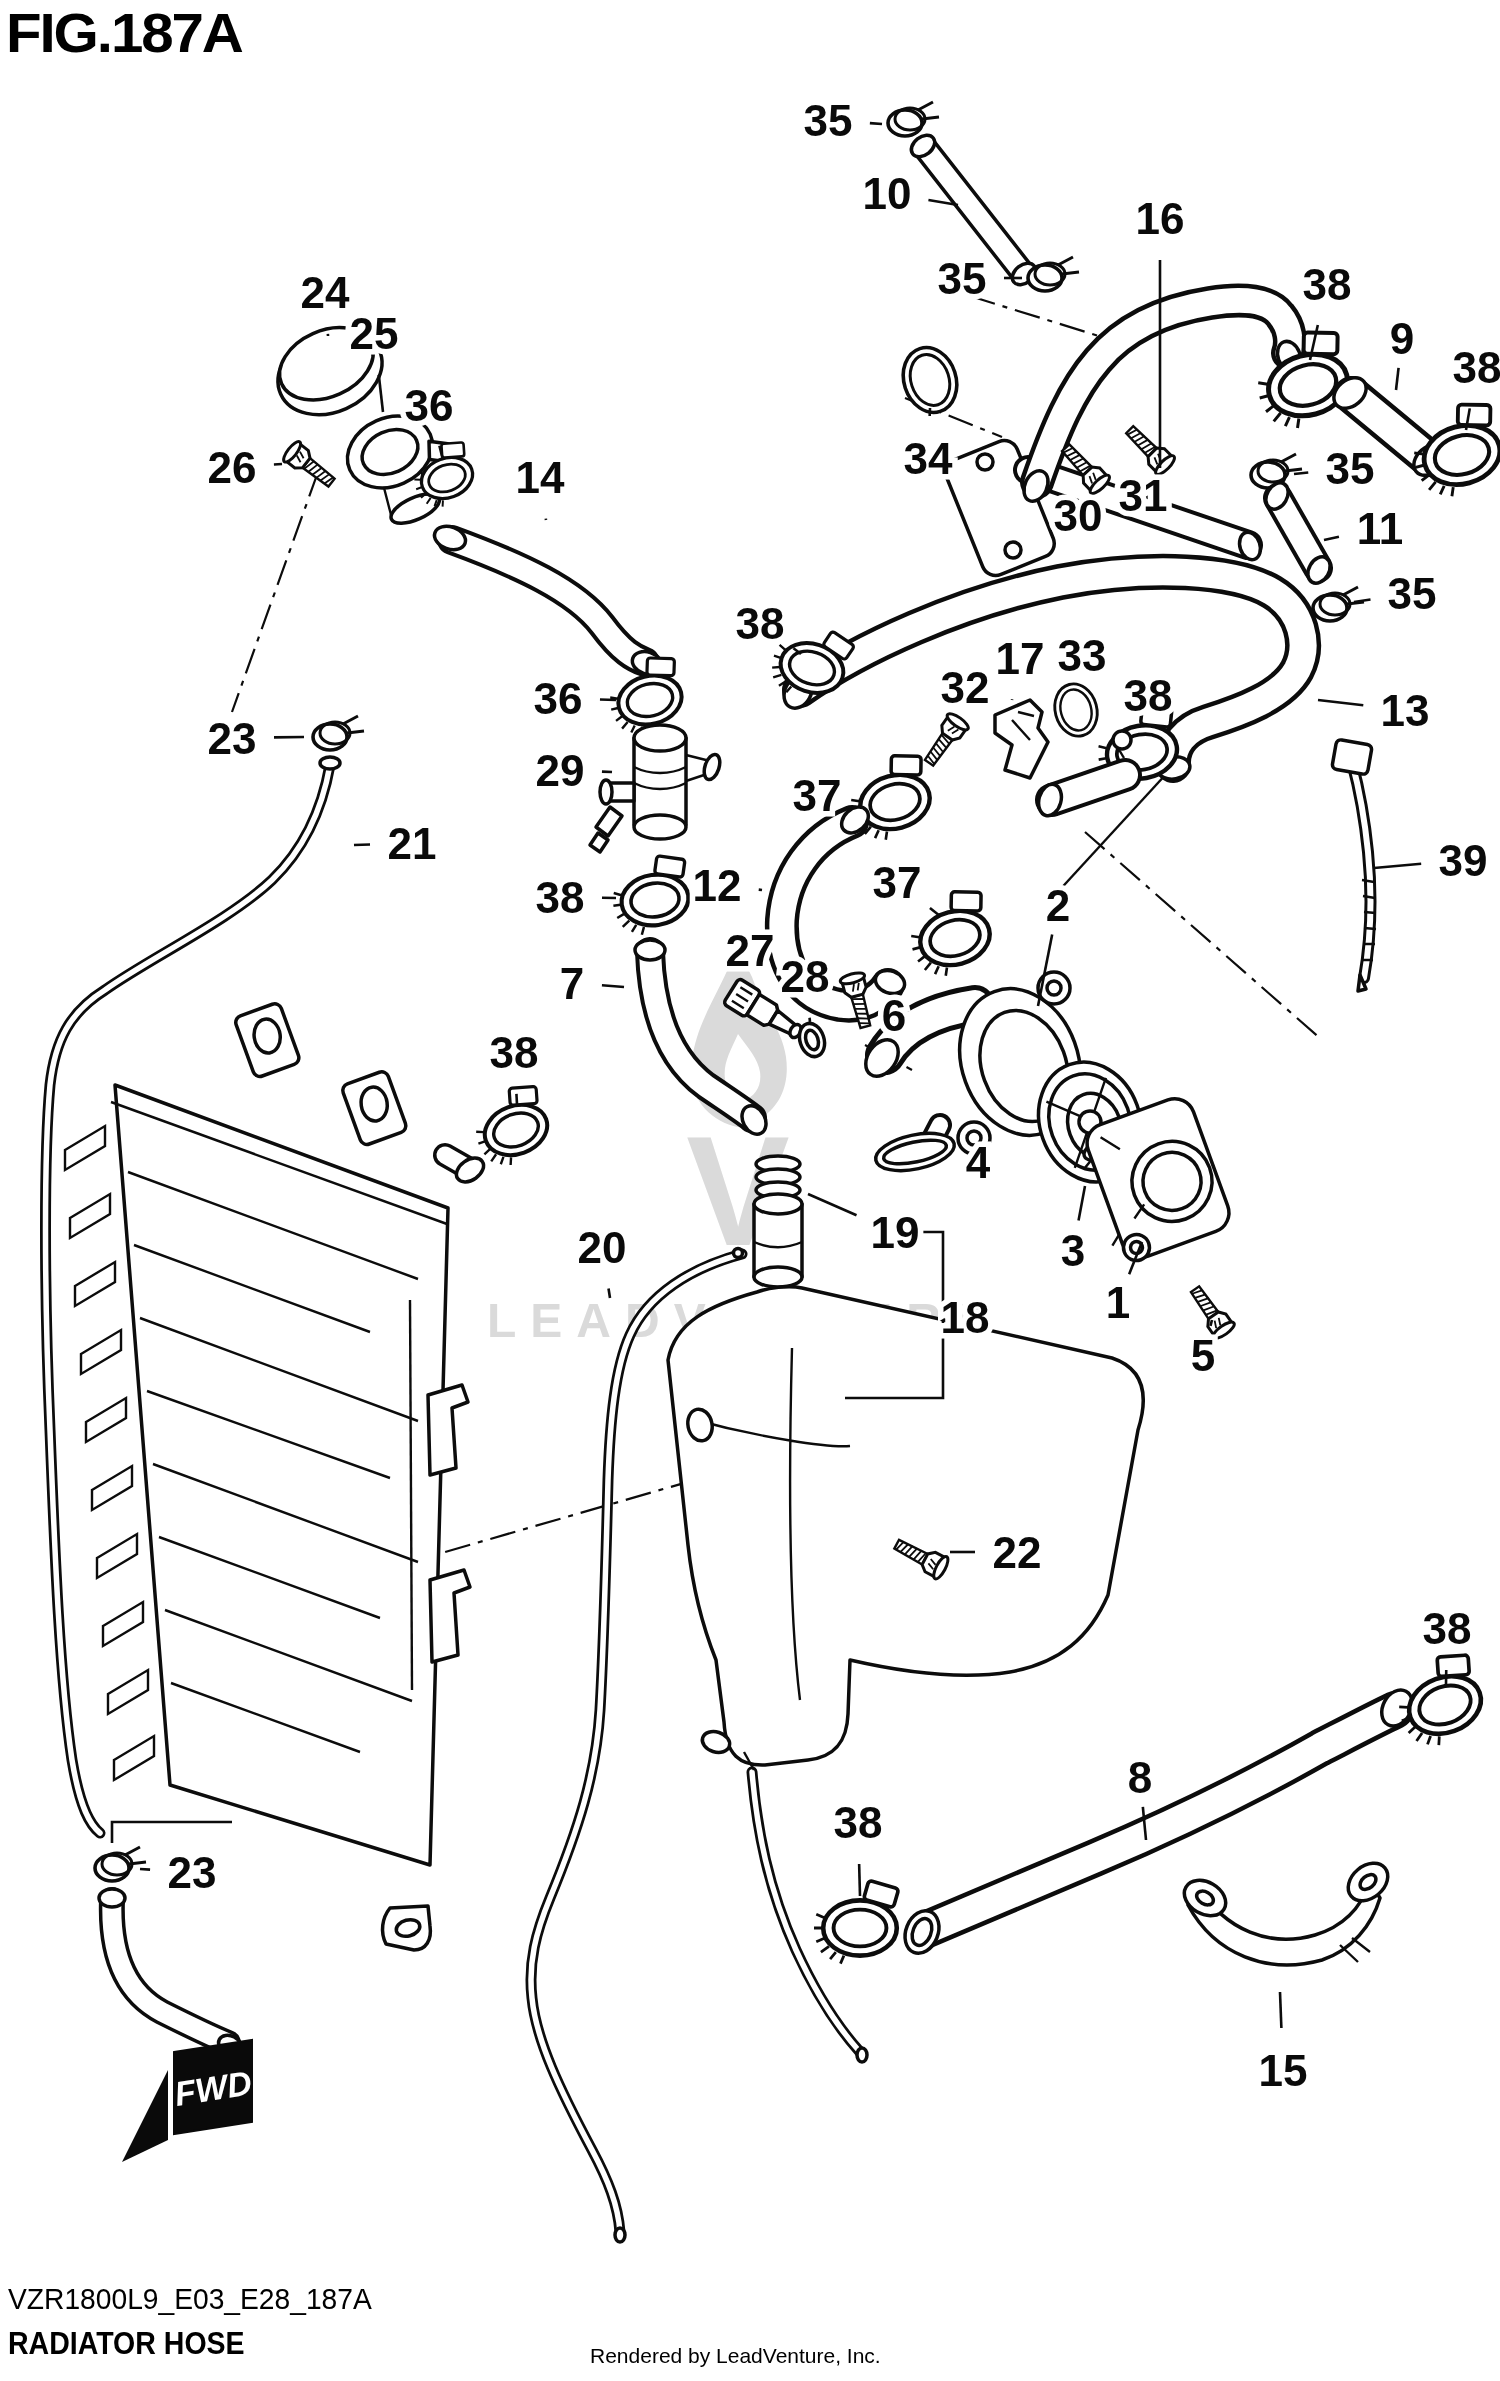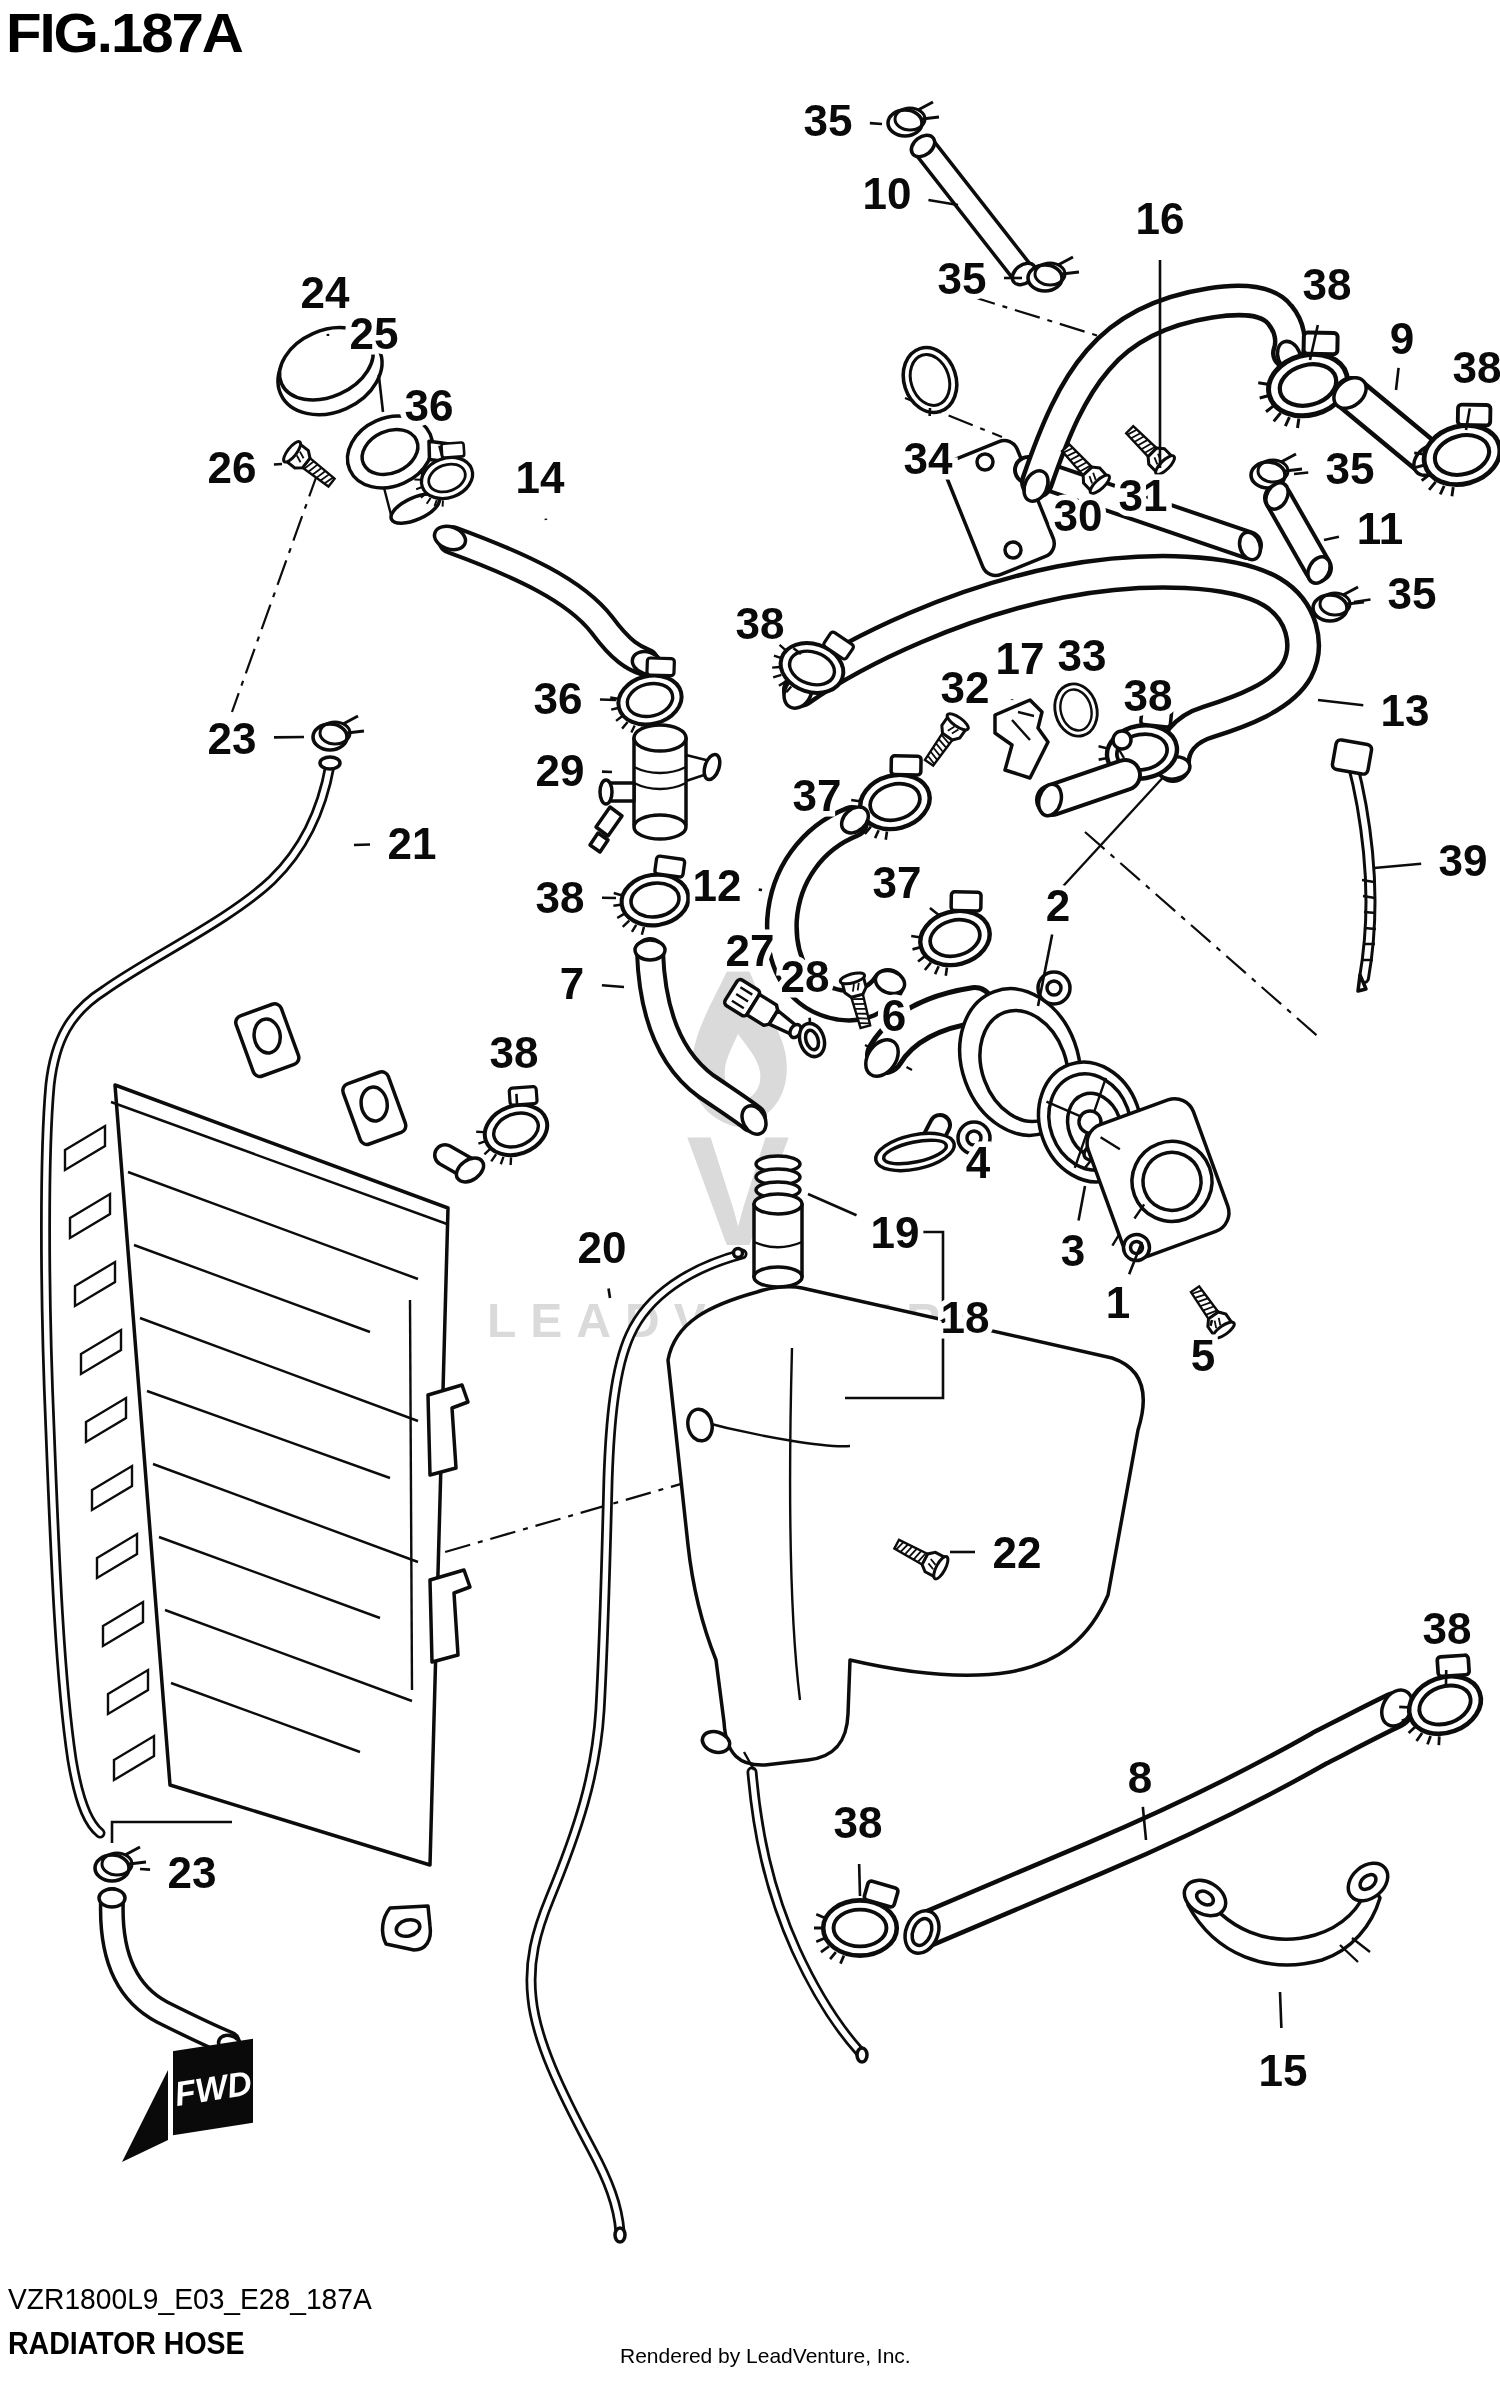--- a/index.html
+++ b/index.html
@@ -4,21 +4,21 @@
 <style>
   html,body{margin:0;padding:0;background:#fff;}
   .page{position:relative;width:1500px;height:2381px;background:#fff;overflow:hidden;
         font-family:"Liberation Sans",sans-serif;color:#000;}
   .fig-title{position:absolute;left:6px;top:0px;font-size:56px;font-weight:900;
              letter-spacing:-2px;transform:scaleX(1.04);transform-origin:left top;}
   .footer-code{position:absolute;left:8px;top:2282px;font-size:30px;letter-spacing:0;
                transform:scaleX(.94);transform-origin:left top;}
   .footer-name{position:absolute;left:8px;top:2326px;font-size:31px;font-weight:600;
                transform:scaleX(.92);transform-origin:left top;}
-  .footer-credit{position:absolute;left:620px;top:2344px;font-size:21px;}
+  .footer-credit{position:absolute;left:590px;top:2344px;font-size:21px;}
   svg.art{position:absolute;left:0;top:0;}
   .to{fill:none;stroke:#0c0c0c;stroke-linecap:round;stroke-linejoin:round;}
   .ti{fill:none;stroke:#ffffff;stroke-linecap:round;stroke-linejoin:round;}
   .pt{fill:#fff;stroke:#0c0c0c;stroke-width:3.5;stroke-linejoin:round;}
   .ln{fill:none;stroke:#0c0c0c;stroke-width:2.6;}
   .thin{fill:none;stroke:#0c0c0c;stroke-width:2.4;}
   .dd{fill:none;stroke:#0c0c0c;stroke-width:2.2;stroke-dasharray:26 8 5 8;}
   .plbl{font-family:"Liberation Sans",sans-serif;font-size:44px;font-weight:bold;fill:#0a0a0a;
         stroke:#fff;stroke-width:11px;paint-order:stroke;text-anchor:middle;}
   .wmt{font-family:"Liberation Sans",sans-serif;font-weight:bold;fill:#dadada;}

